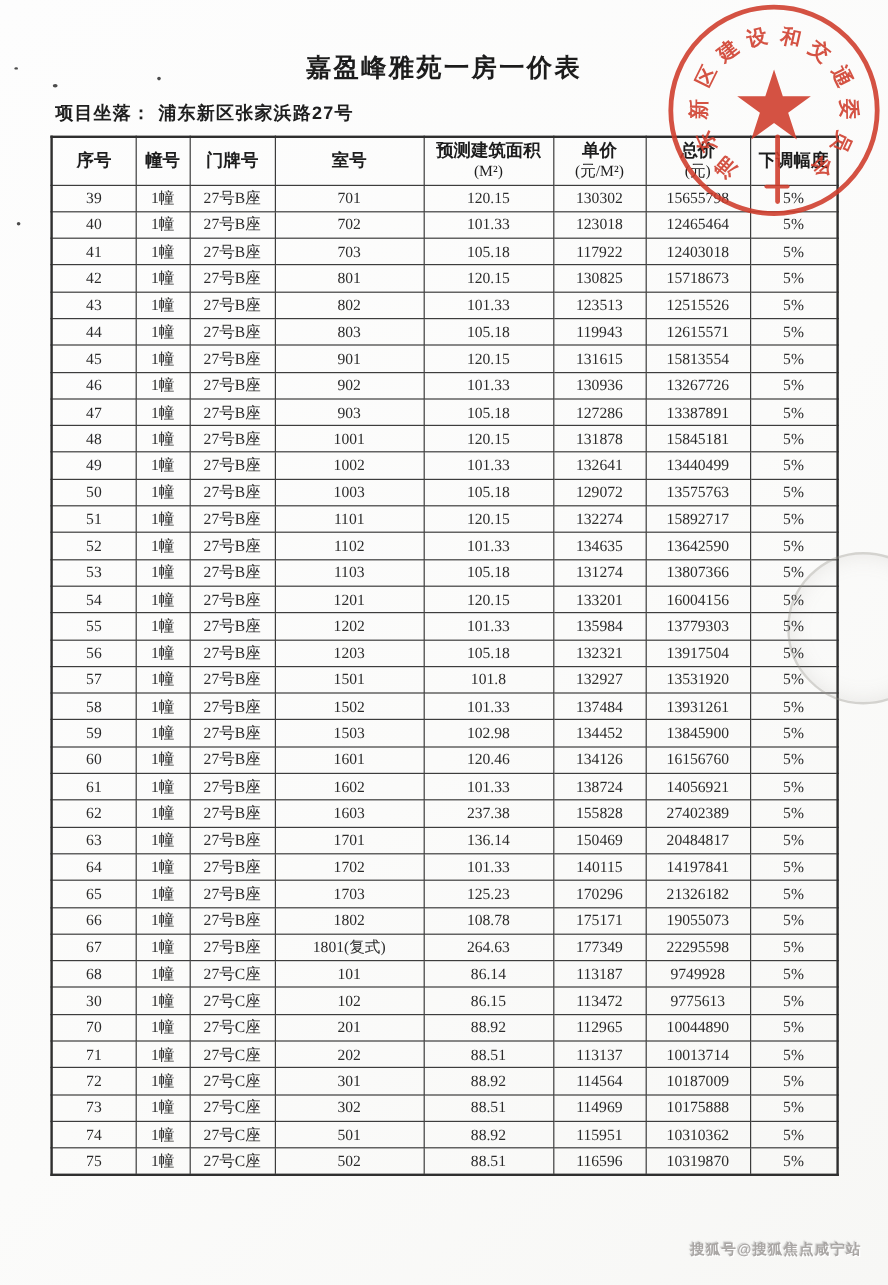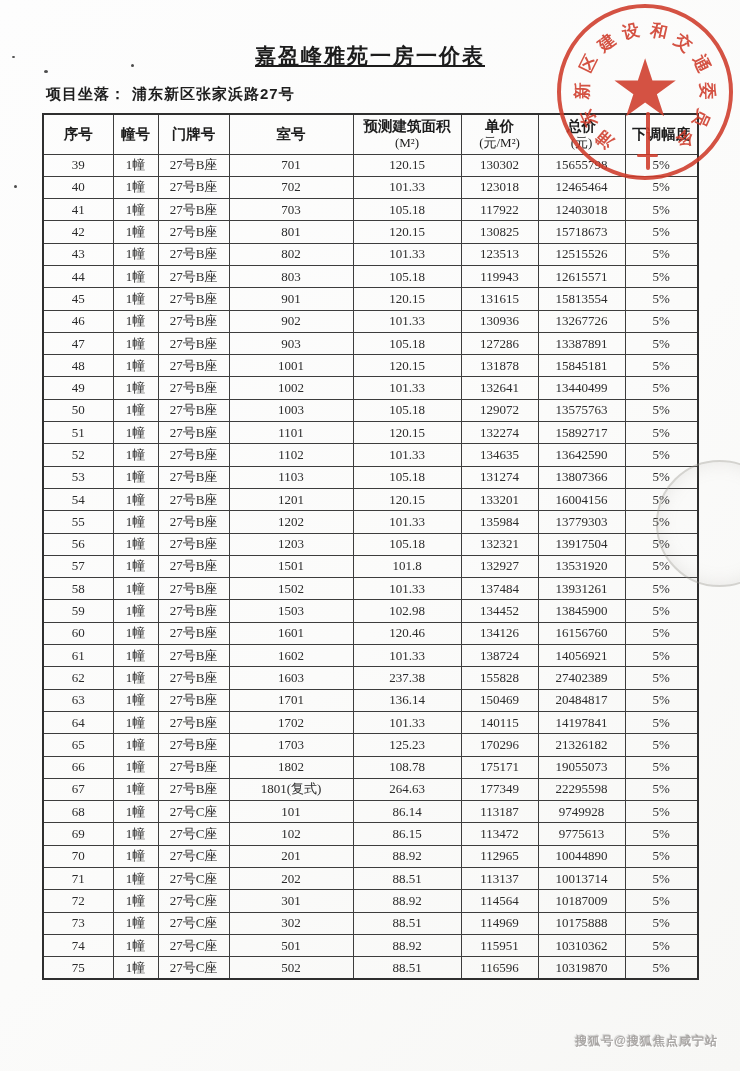--- a/index.html
+++ b/index.html
@@ -17,21 +17,20 @@
   .speck.s1 { left:12px;  top:56px;  width:3px; height:2px; }
   .speck.s2 { left:44px;  top:70px;  width:4px; height:3px; }
   .speck.s3 { left:131px; top:64px;  width:3px; height:3px; }
   .speck.s4 { left:14px;  top:185px; width:3px; height:3px; }
   .checkmark { position:absolute; left:48px; top:86px; color:#3c3c3c; font-size:11px; transform:rotate(-8deg); }
 
   .title {
     position:absolute; top:42px; left:0; width:100%; margin:0;
     text-align:center; font-size:21px; font-weight:bold; color:#1c1c1c;
     letter-spacing:2px;
-    text-decoration:underline;
   }
   .location {
     position:absolute; top:85px; left:46px;
     font-size:15px; font-weight:bold; color:#1e1e1e; letter-spacing:1px;
   }
   .location .loc-value { margin-left:6px; }
 
   table.price-table {
     position:absolute; top:113px; left:42px; width:656px;
     border-collapse:collapse; table-layout:fixed;
@@ -447,21 +446,21 @@
           <td>68</td>
           <td>1幢</td>
           <td>27号C座</td>
           <td>101</td>
           <td>86.14</td>
           <td>113187</td>
           <td>9749928</td>
           <td>5%</td>
         </tr>
         <tr>
-          <td>69</td>
+          <td>30</td>
           <td>1幢</td>
           <td>27号C座</td>
           <td>102</td>
           <td>86.15</td>
           <td>113472</td>
           <td>9775613</td>
           <td>5%</td>
         </tr>
         <tr>
           <td>70</td>

